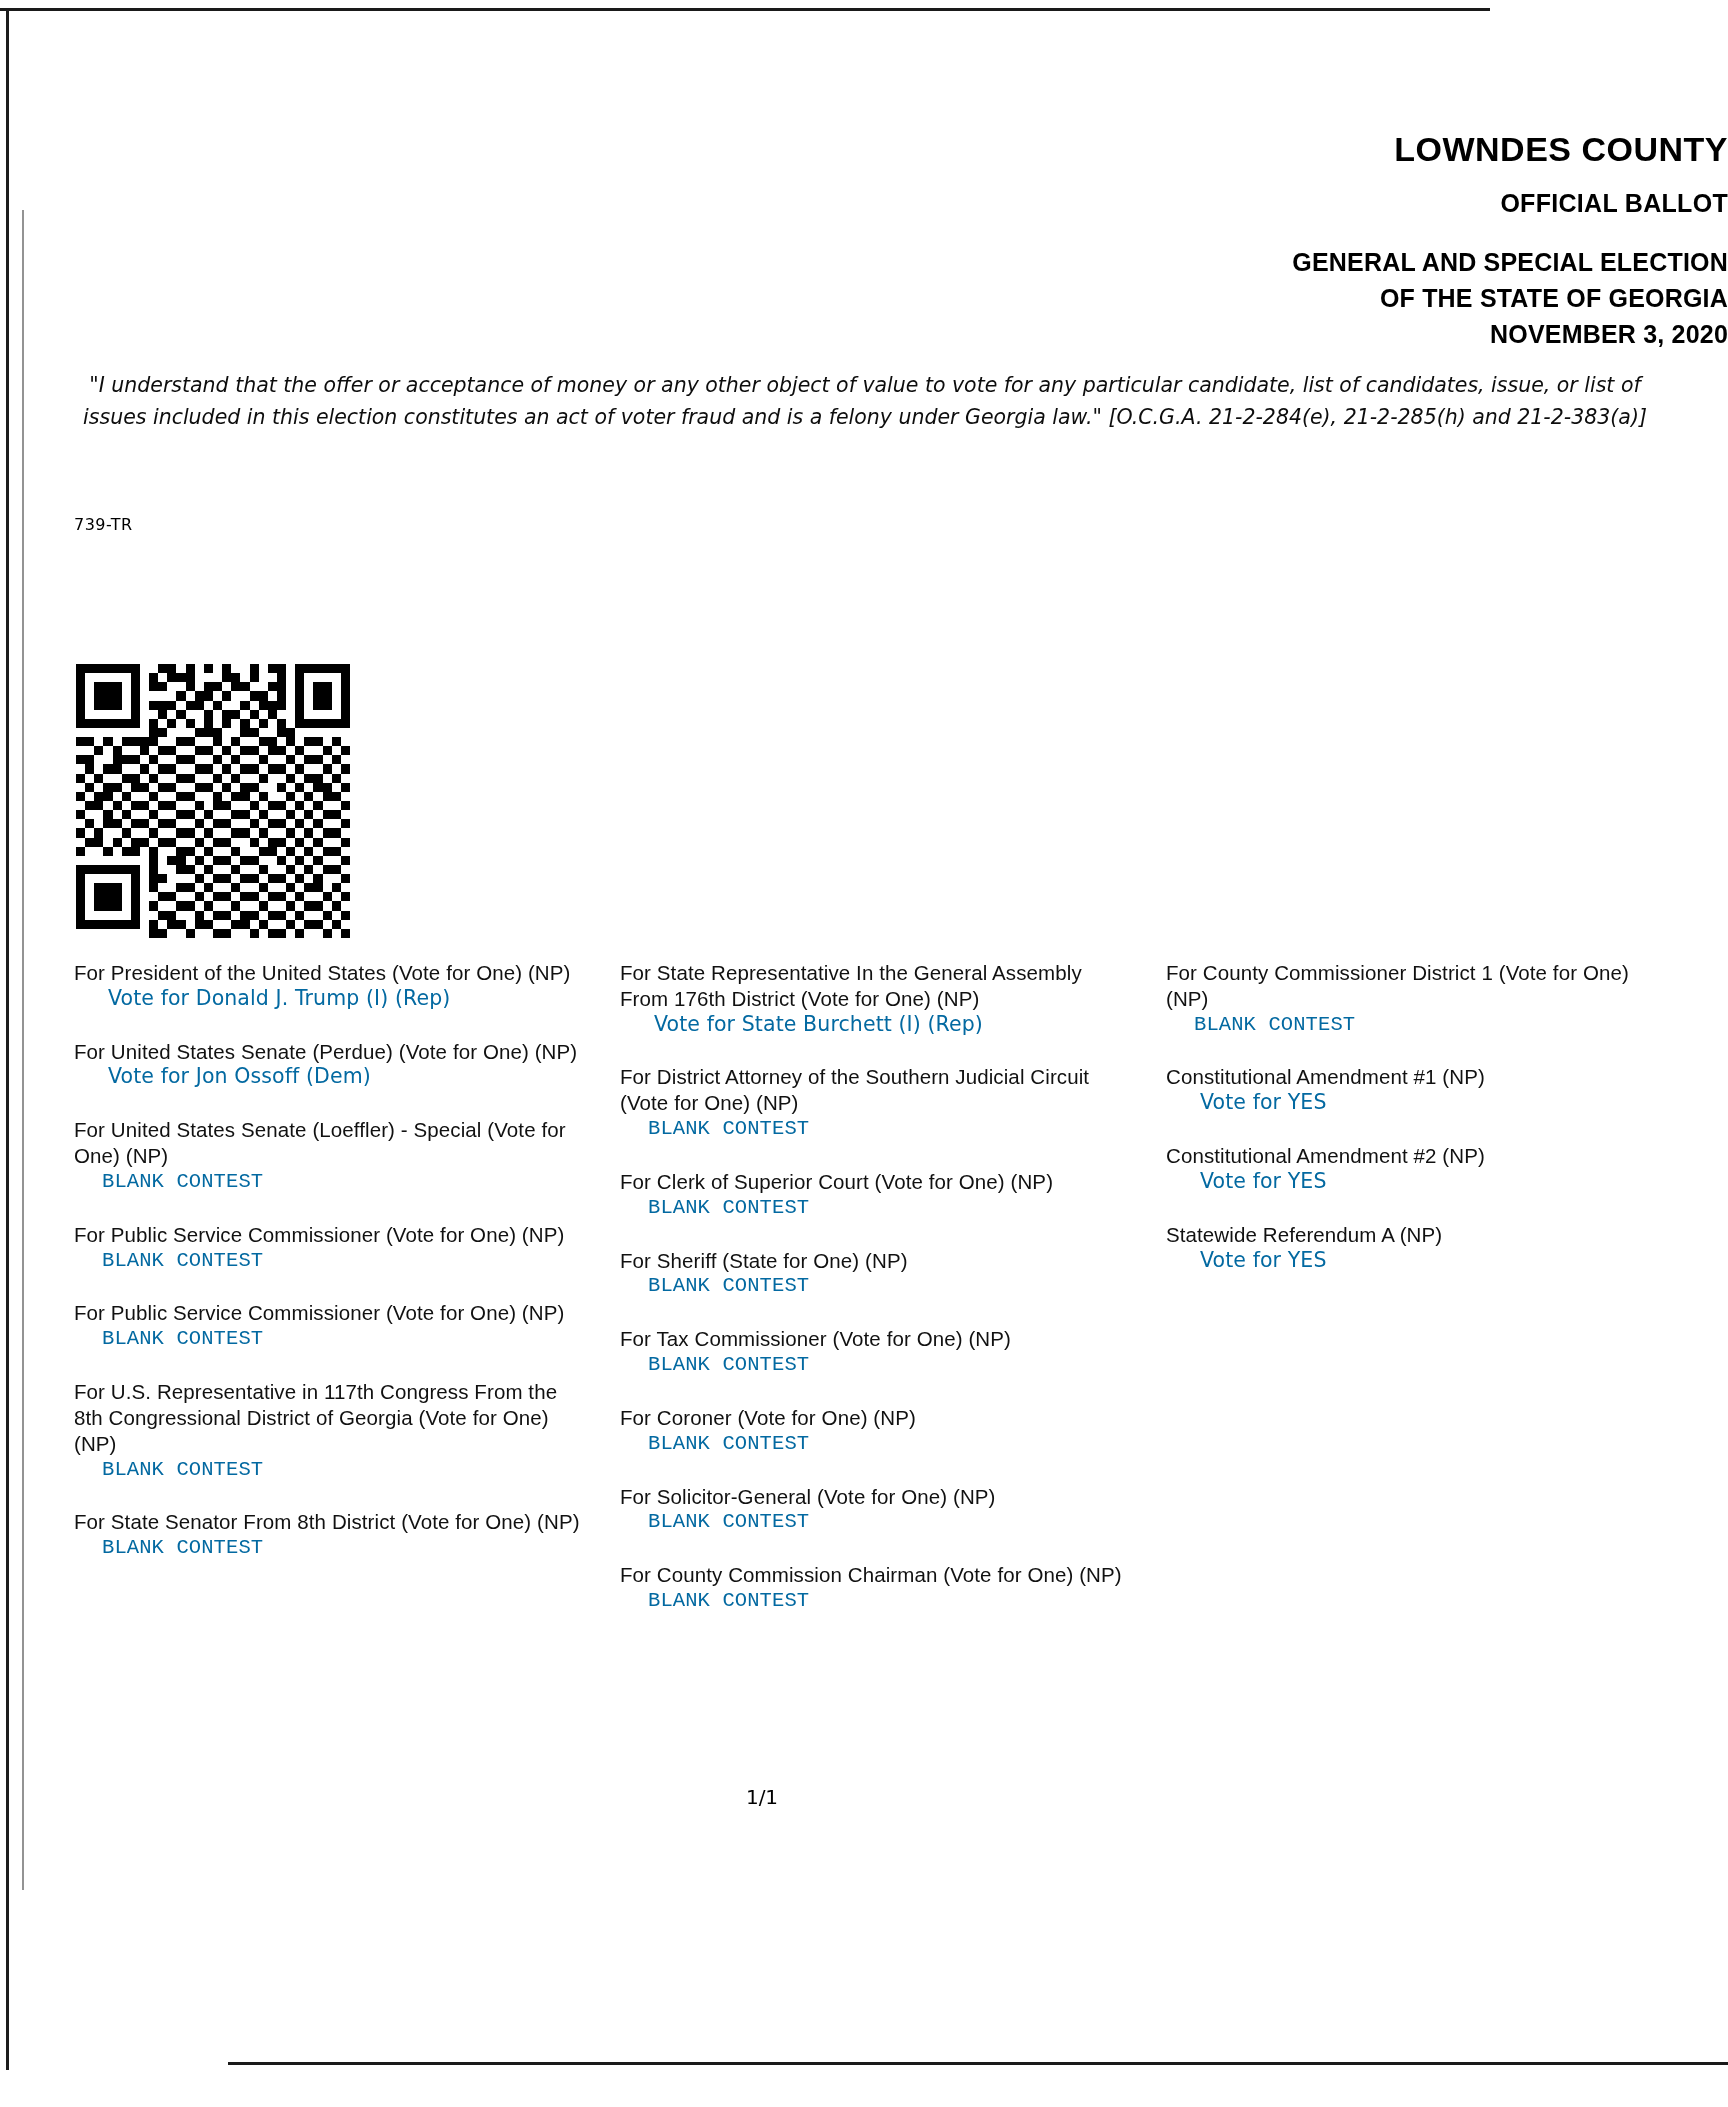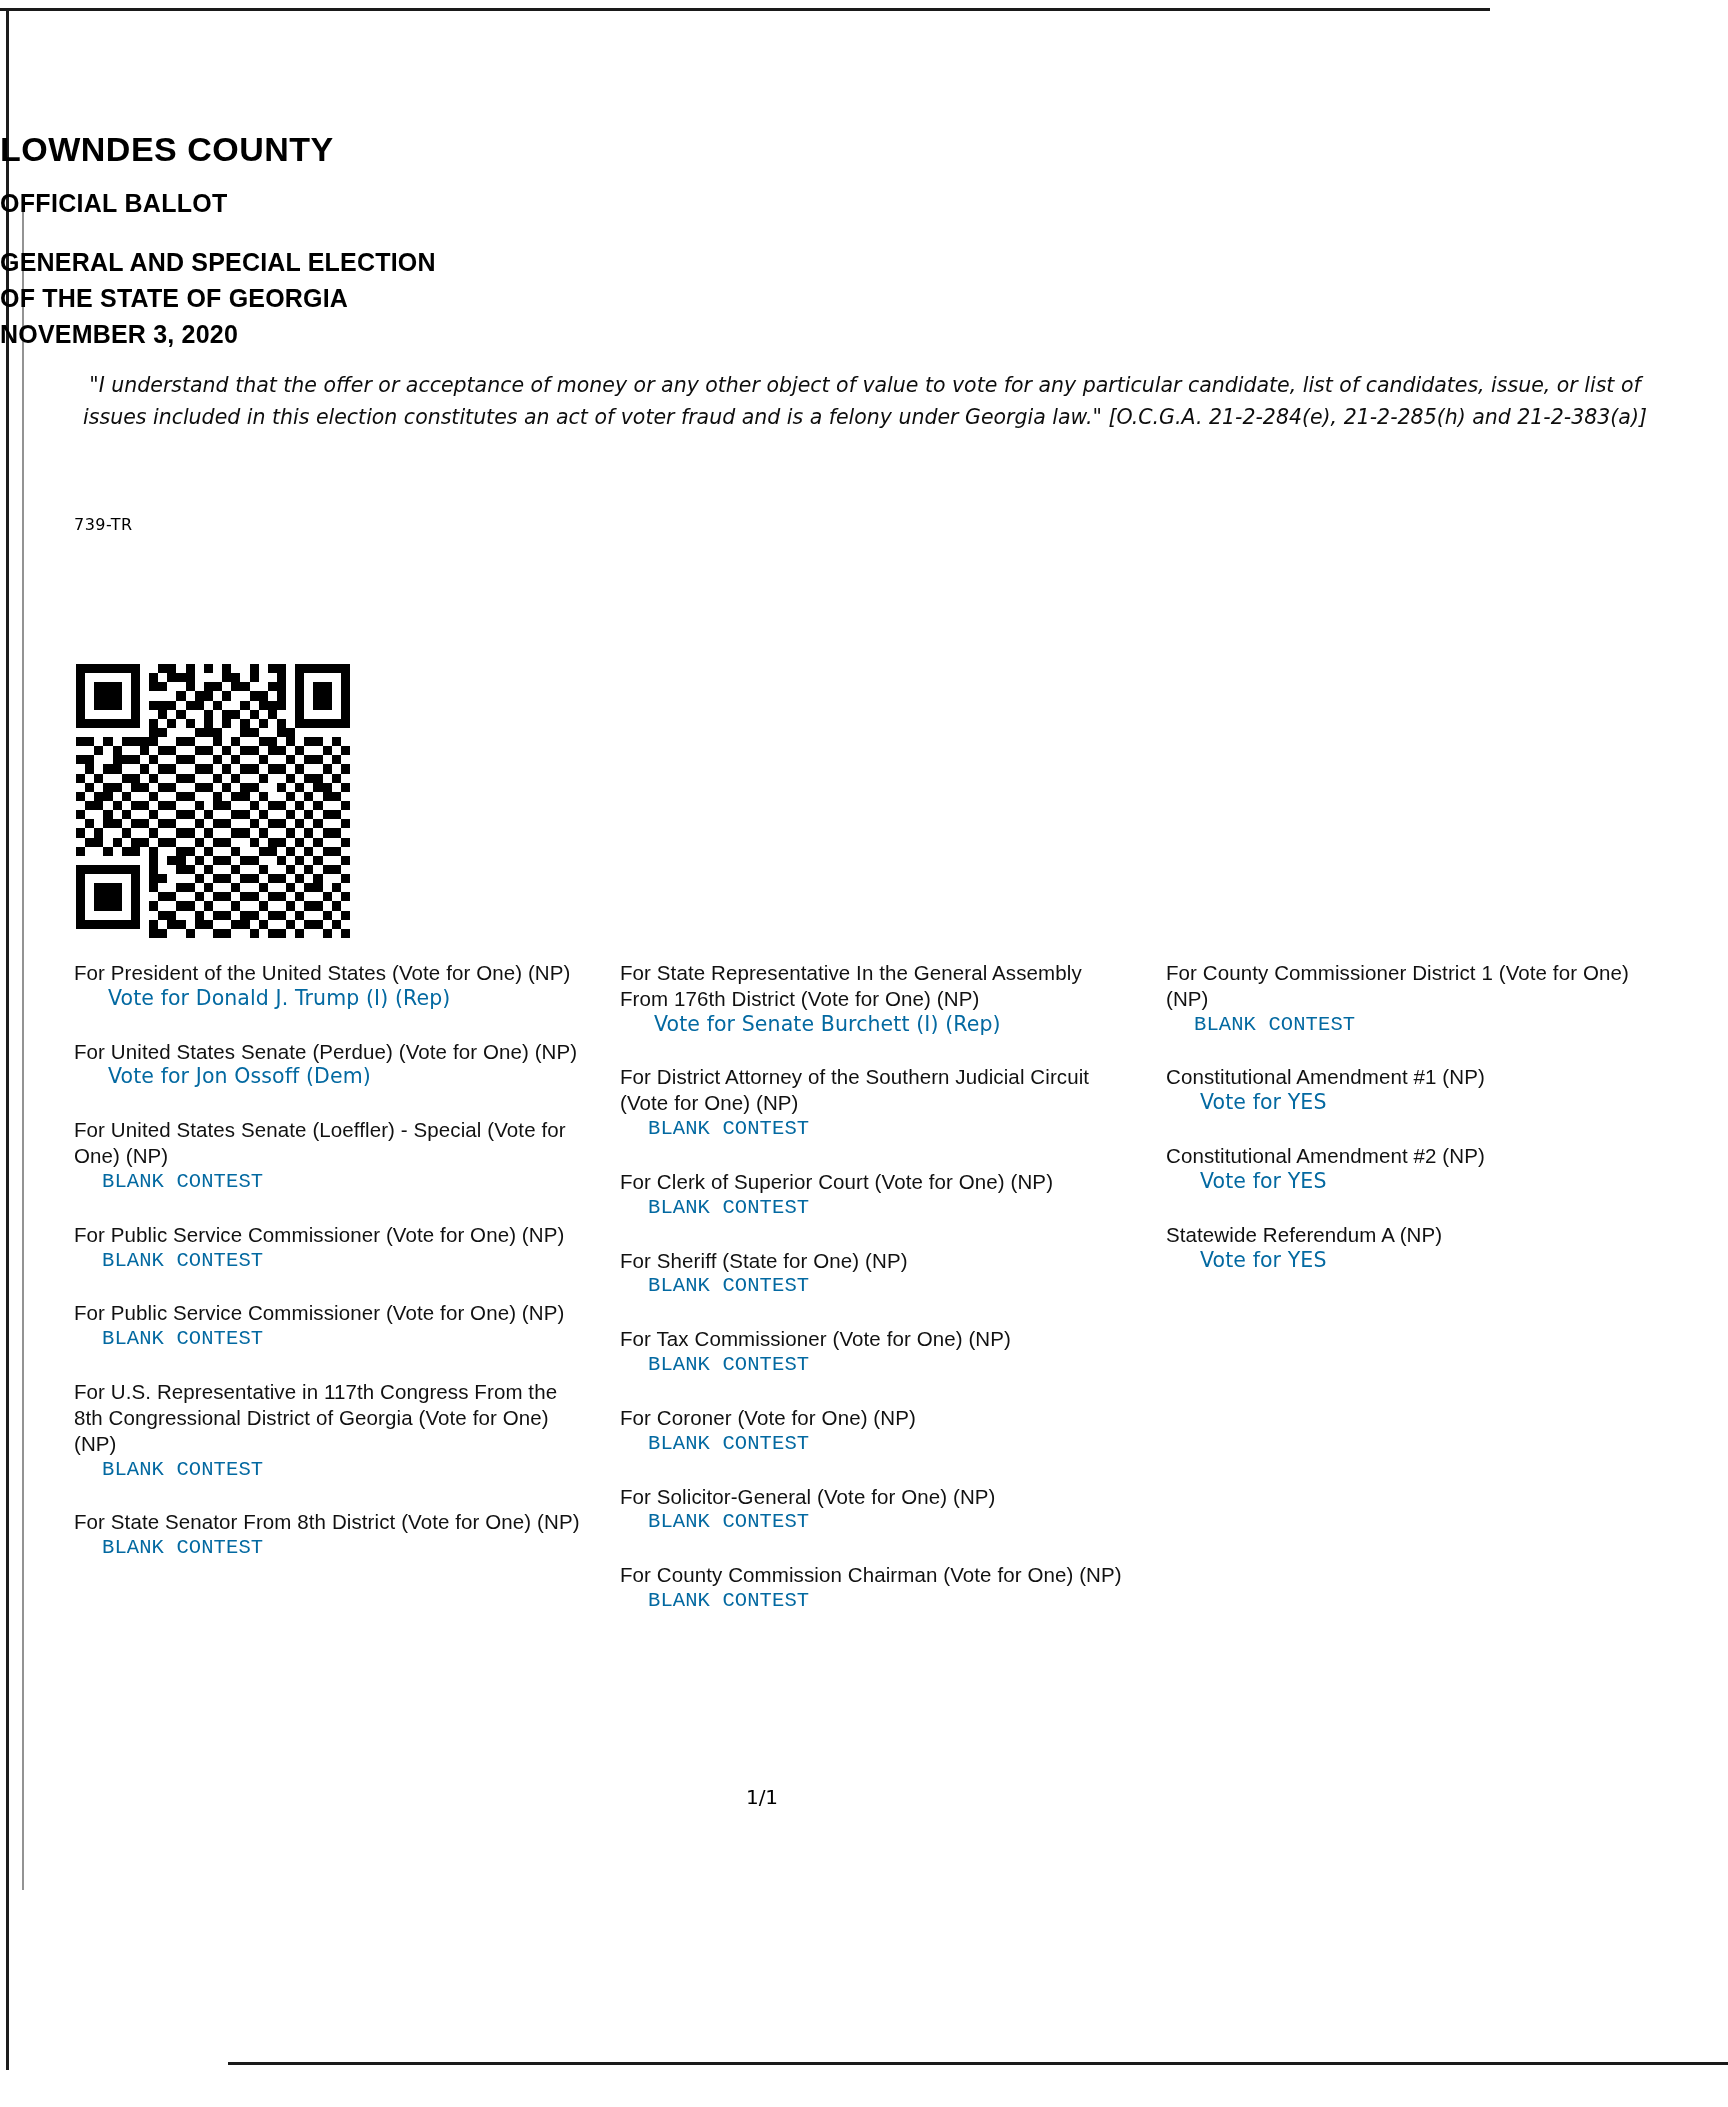--- a/index.html
+++ b/index.html
@@ -49,21 +49,21 @@
     width: 1728px;
     height: 2107px;
   }
 
   
   .header {
     position: absolute;
     left: 0;
     top: 128px;
     width: 1728px;
-    text-align: left;
+    text-align: right;
   }
   .title-county {
     font-family: "Liberation Sans", sans-serif;
     font-weight: bold;
     font-size: 34px;
     letter-spacing: 0.5px;
     line-height: 1.25;
   }
   .title-official {
     font-family: "Liberation Sans", sans-serif;
@@ -676,21 +676,21 @@
           <div class="contest-choice blank">BLANK CONTEST</div>
         </div>
         <div class="contest">
           <div class="contest-title">For State Senator From 8th District  (Vote for One) (NP)</div>
           <div class="contest-choice blank">BLANK CONTEST</div>
         </div>
       </div>
       <div class="col">
         <div class="contest">
           <div class="contest-title">For State Representative In the General Assembly From 176th District (Vote for One) (NP)</div>
-          <div class="contest-choice">Vote for Senate Burchett (I) (Rep)</div>
+          <div class="contest-choice">Vote for State Burchett (I) (Rep)</div>
         </div>
         <div class="contest">
           <div class="contest-title">For District Attorney of the Southern Judicial Circuit  (Vote for One) (NP)</div>
           <div class="contest-choice blank">BLANK CONTEST</div>
         </div>
         <div class="contest">
           <div class="contest-title">For Clerk of Superior Court  (Vote for One) (NP)</div>
           <div class="contest-choice blank">BLANK CONTEST</div>
         </div>
         <div class="contest">

